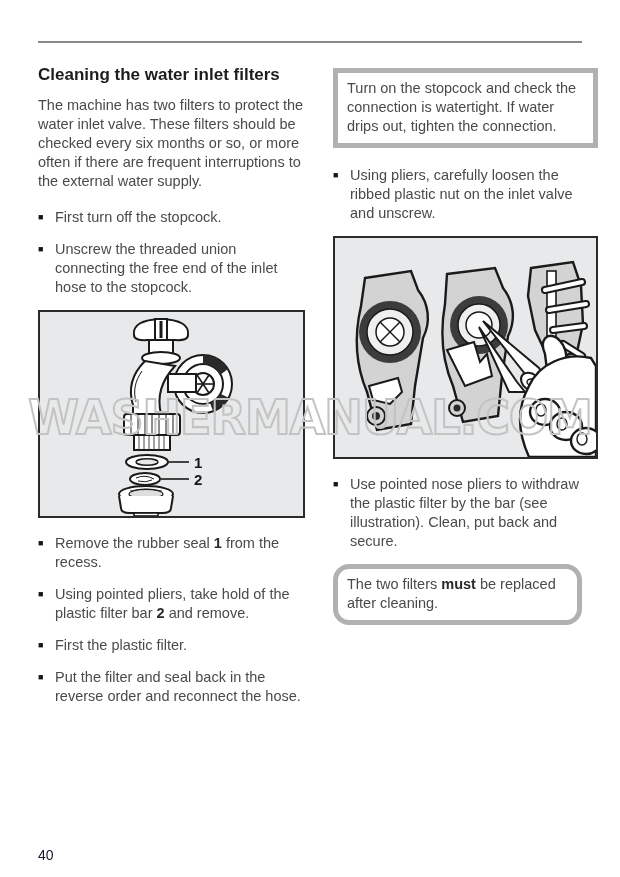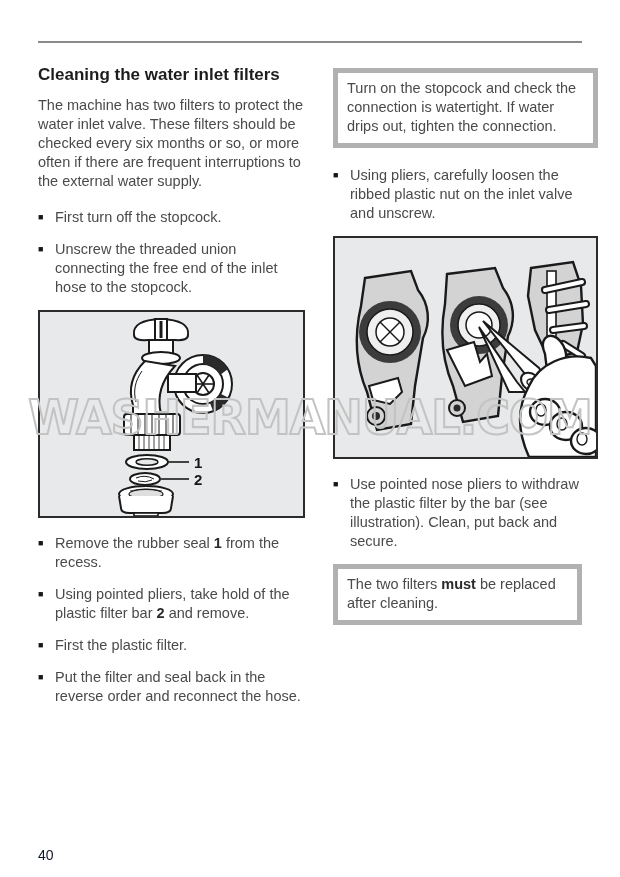--- a/index.html
+++ b/index.html
@@ -39,21 +39,21 @@
   .bullet { display:flex; margin:0 0 13px 0; }
   .bullet .marker { flex:none; width:17px; font-size:9px; line-height:19px; color:#161616; }
   .bullet .txt { flex:1; }
 
   .note {
     border:5px solid #b1b1b1;
     background:#ffffff;
     padding:6px 9px 7px 9px;
     margin:4px 0 18px 0;
   }
-  .note.last { margin:3px 16px 0 0; }
+  .note.last { margin:3px 16px 0 0;border-radius:16px; }
 
   .figure {
     border:2px solid #2b2b2b;
     background:#e7e9ea;
     margin:3px 0 16px 0;
   }
   .figure svg { display:block; width:100%; }
 
   .watermark {
     position:absolute;

